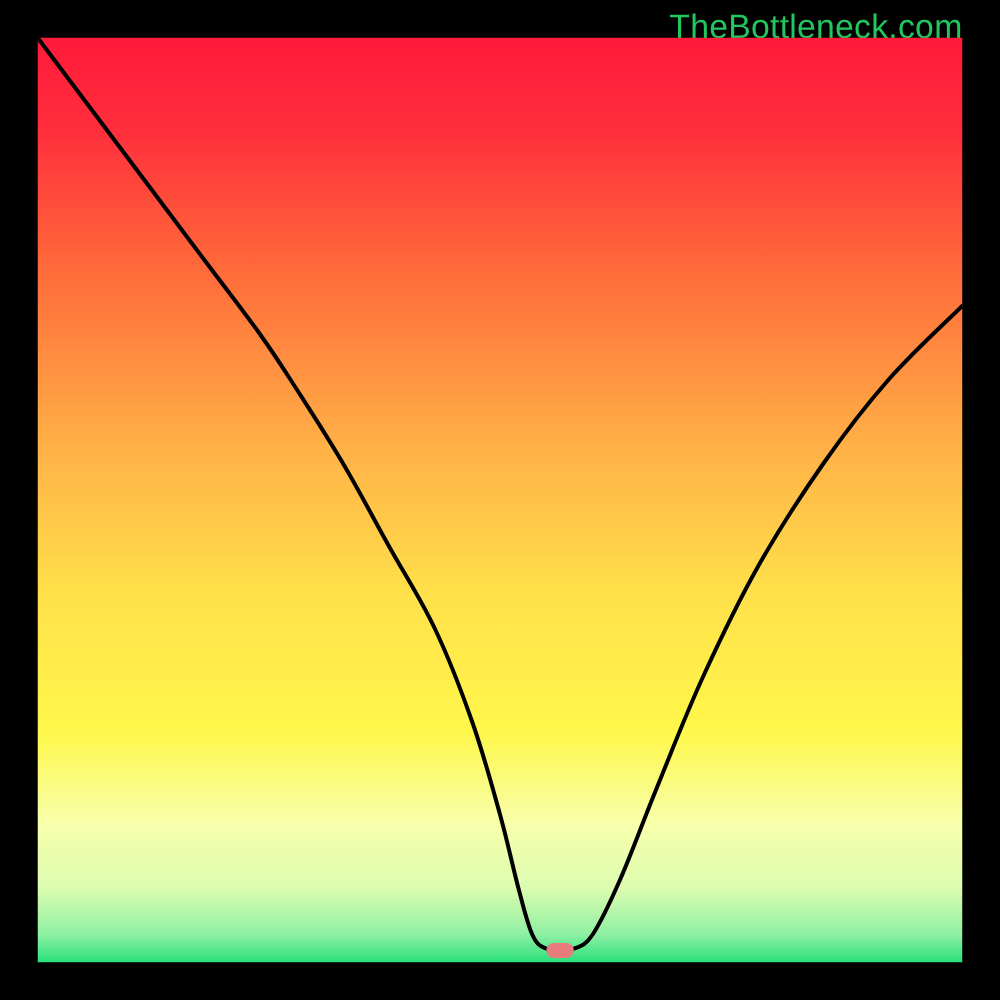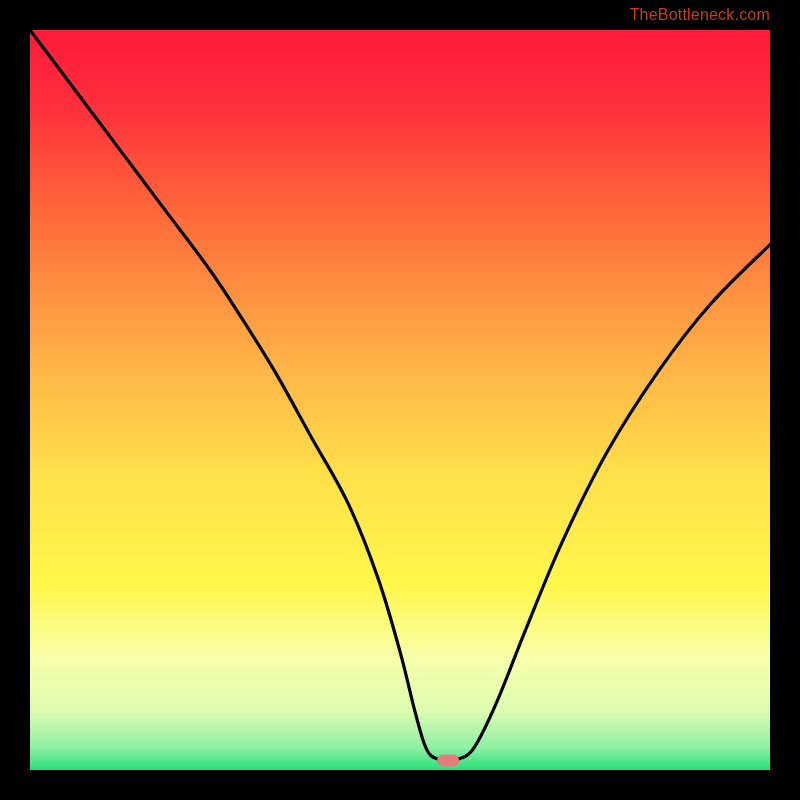--- a/index.html
+++ b/index.html
@@ -21,22 +21,22 @@
     position: absolute;
     left: 30px;
     top: 30px;
     width: 740px;
     height: 740px;
   }
   .watermark {
     position: absolute;
     top: 6px;
     right: 30px;
-    color: #c2410c;
-    font-size: 16px;
+    color: #22c55e;
+    font-size: 27px;
     font-weight: 500;
     letter-spacing: 0.2px;
   }
   svg { display: block; }
 </style>
 </head>
 <body>
 
 <div class="frame">
 

